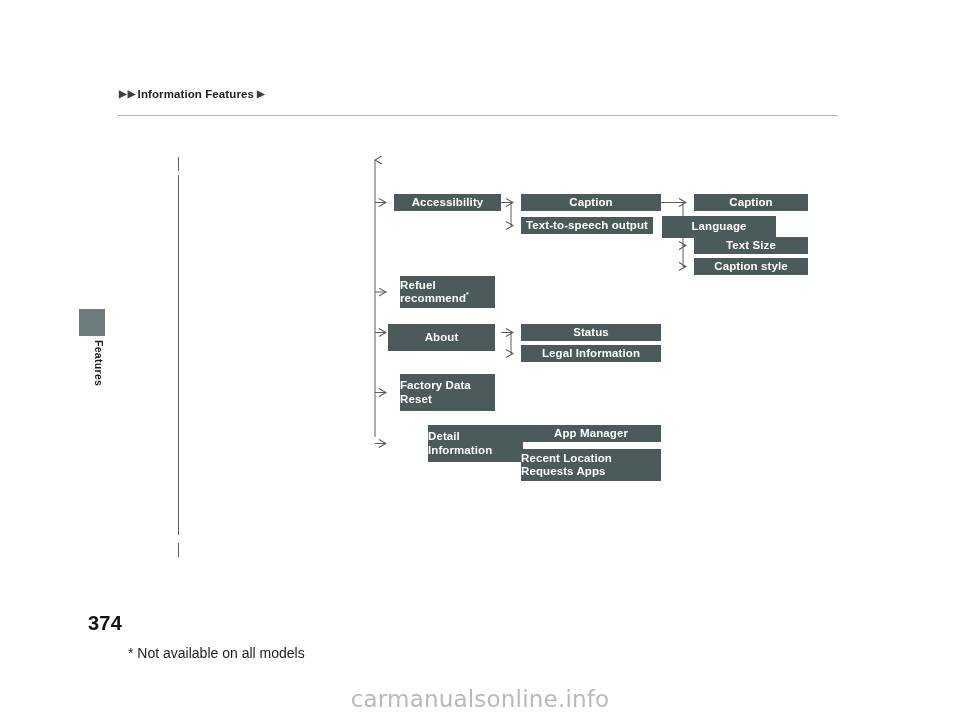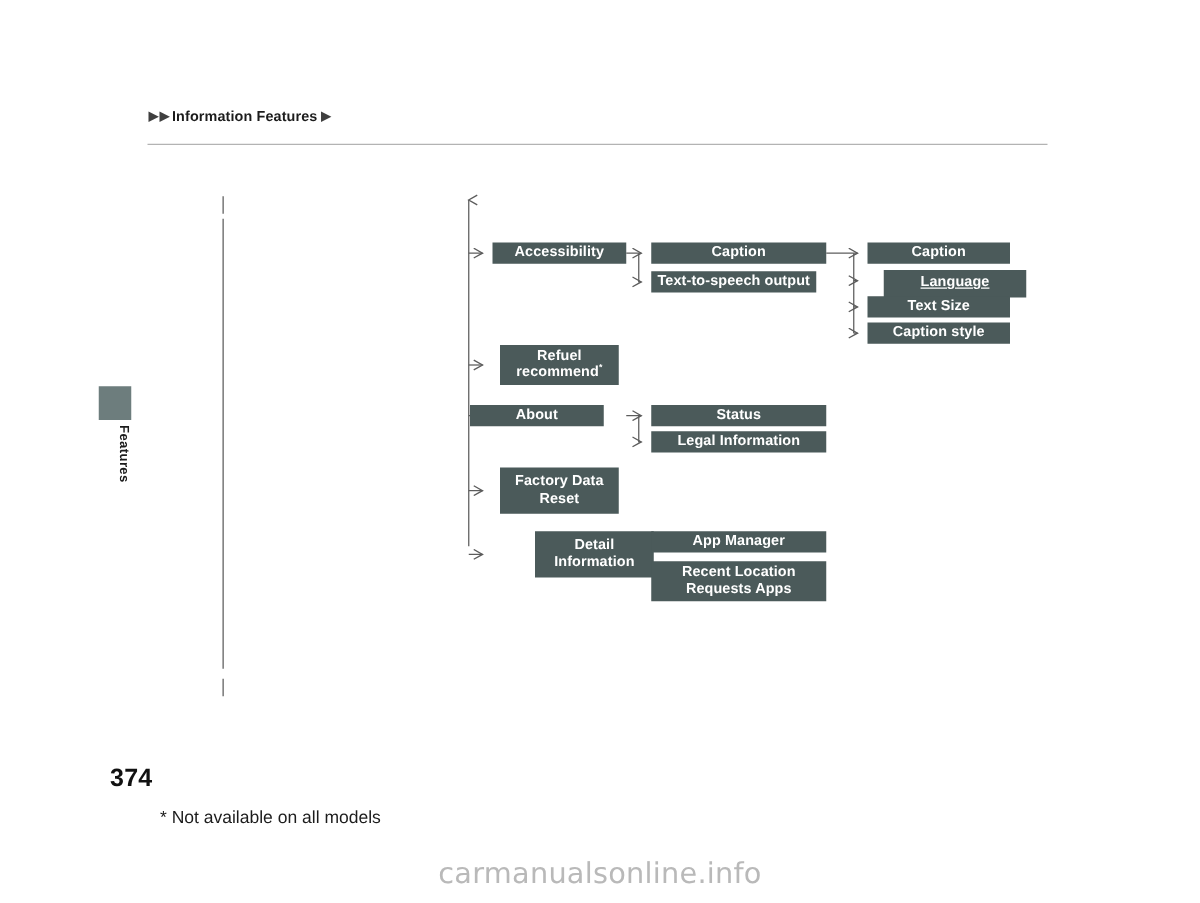--- a/index.html
+++ b/index.html
@@ -91,21 +91,20 @@
 
   
   .node {
     position: absolute;
     background: #4b5a5a;
     color: #ffffff;
     font-weight: bold;
     display: flex;
     align-items: center;
     justify-content: center;
-    text-align: center;
     line-height: 1.15;
     box-sizing: border-box;
     font-size: 11.5px;
     letter-spacing: .1px;
   }
   .node.sup sup {
     font-size: 7px;
     font-weight: bold;
     vertical-align: super;
     line-height: 0;
@@ -199,21 +198,21 @@
 <div class="node" style="left:394px;top:194px;width:107px;height:17px;">
   <span>Accessibility</span>
 </div>
 
 <div class="node sup" style="left:400px;top:276px;width:95px;height:32px;">
   <span>
     <span>Refuel recommend</span><sup>*</sup>
   </span>
 </div>
 
-<div class="node" style="left:376px;top:324px;width:107px;height:17px;">
+<div class="node" style="left:388px;top:324px;width:107px;height:27px;">
   <span>About</span>
 </div>
 
 <div class="node" style="left:400px;top:374px;width:95px;height:37px;">
   <span>Factory Data Reset</span>
 </div>
 
 <div class="node" style="left:400px;top:425px;width:95px;height:37px;margin-left:28px;">
   <span>Detail Information</span>
 </div>
@@ -239,21 +238,21 @@
 </div>
 
 <div class="node" style="left:521px;top:449px;width:140px;height:32px;">
   <span>Recent Location Requests Apps</span>
 </div>
 
 <div class="node" style="left:694px;top:194px;width:114px;height:17px;">
   <span>Caption</span>
 </div>
 
-<div class="node" style="left:707px;top:216px;width:114px;height:22px;text-decoration:underline;">
+<div class="node" style="left:662px;top:216px;width:114px;height:22px;">
   <span>Language</span>
 </div>
 
 <div class="node" style="left:694px;top:237px;width:114px;height:17px;">
   <span>Text Size</span>
 </div>
 
 <div class="node" style="left:694px;top:258px;width:114px;height:17px;">
   <span>Caption style</span>
 </div>

